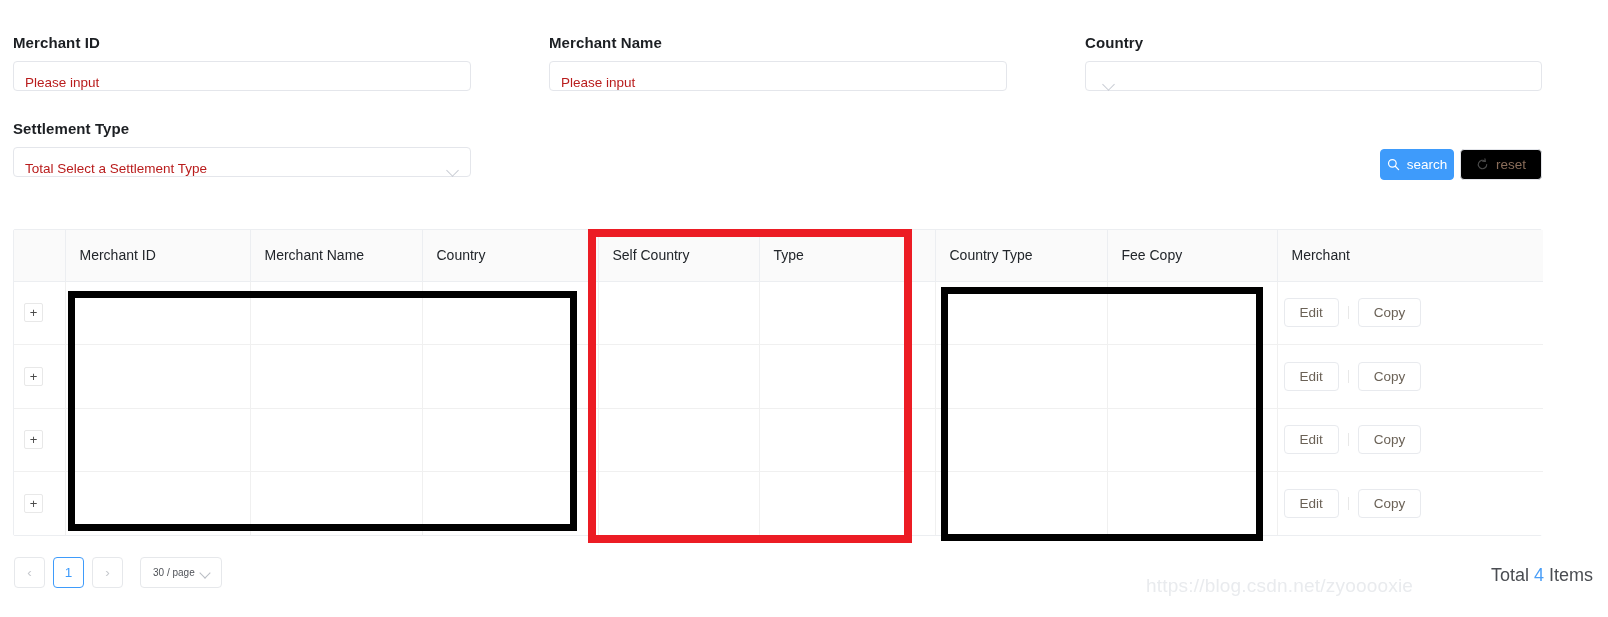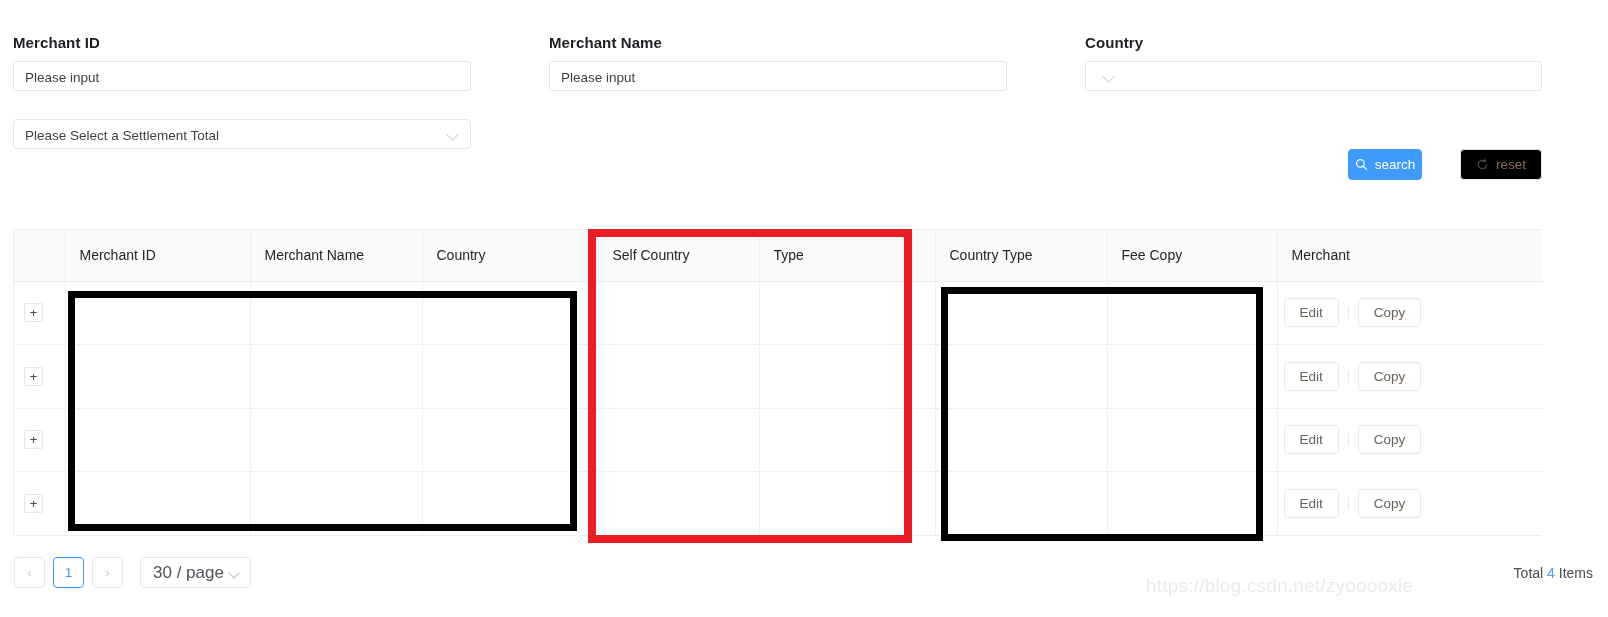--- a/index.html
+++ b/index.html
@@ -28,24 +28,24 @@
     line-height: 20px;
     margin-bottom: 8px;
     white-space: nowrap;
   }
   .control {
     height: 30px;
     border: 1px solid #e4e6eb;
     border-radius: 4px;
     background: #fff;
     display: flex;
-    align-items: flex-start;
-    padding: 8px 11px;
+    align-items: flex-end;
+    padding: 0 11px;
     font-size: 13.5px;
-    color: #404040;
+    color: #b91c1c;
     position: relative;
   }
   .control .ph { flex: 1; white-space: nowrap; overflow: hidden; }
   .caret {
     width: 12px; height: 12px;
     flex: 0 0 12px;
     position: relative;
     margin-left: 6px;
   }
   .caret::before {
@@ -168,32 +168,32 @@
   }
   .pg.num { color: #3e9bfb; border-color: #3e9bfb; }
   .pg-size {
     height: 31px;
     border: 1px solid #e6e8eb;
     border-radius: 4px;
     background: #fff;
     display: inline-flex; align-items: center;
     padding: 0 9px 0 12px;
     gap: 3px;
-    font-size: 17px;
+    font-size: 10px;
     color: #4f5258;
     cursor: pointer;
     margin-left: 9px;
   }
   .pg-size .caret { margin-left: 2px; }
   .pg-size .caret::before { border-color: #b9bdc4; width: 7px; height: 7px; }
 
   .total {
     position: absolute;
     right: 15px; top: 565px;
-    font-size: 14px;
+    font-size: 18px;
     color: #4a4d52;
     white-space: nowrap;
   }
   .total .n { color: #4a9ef7; }
 
   .watermark {
     position: absolute;
     left: 1146px; top: 575px;
     font-size: 19px;
     color: #e9ebee;
@@ -227,28 +227,29 @@
   </div>
 
   <div class="field" style="left:1085px; top:33px; width:457px;">
     <div class="field-label">Country</div>
     <div class="control">
       <span class="caret"></span>
     </div>
   </div>
 
   <div class="field" style="left:13px; top:119px; width:458px;">
+    <div class="field-label">Settlement Type</div>
     <div class="control">
-      <span class="ph">Please Select a Settlement Total</span>
+      <span class="ph">Total Select a Settlement Type</span>
       <span class="caret"></span>
     </div>
   </div>
 
   <div style="position:absolute; left:1348px; top:149px;">
-    <div class="btn btn-primary" style="width:74px;">
+    <div class="btn btn-primary" style="width:74px;margin-left:32px;">
       <span class="ico">
         <svg width="13" height="13" viewBox="0 0 16 16">
           <circle cx="6.6" cy="6.6" r="4.7" fill="none" stroke="#ffffff" stroke-width="1.5"></circle>
           <line x1="10.2" y1="10.2" x2="14.3" y2="14.3" stroke="#ffffff" stroke-width="1.6" stroke-linecap="round"></line>
         </svg>
       </span>
       <span>search</span>
     </div>
   </div>
 

